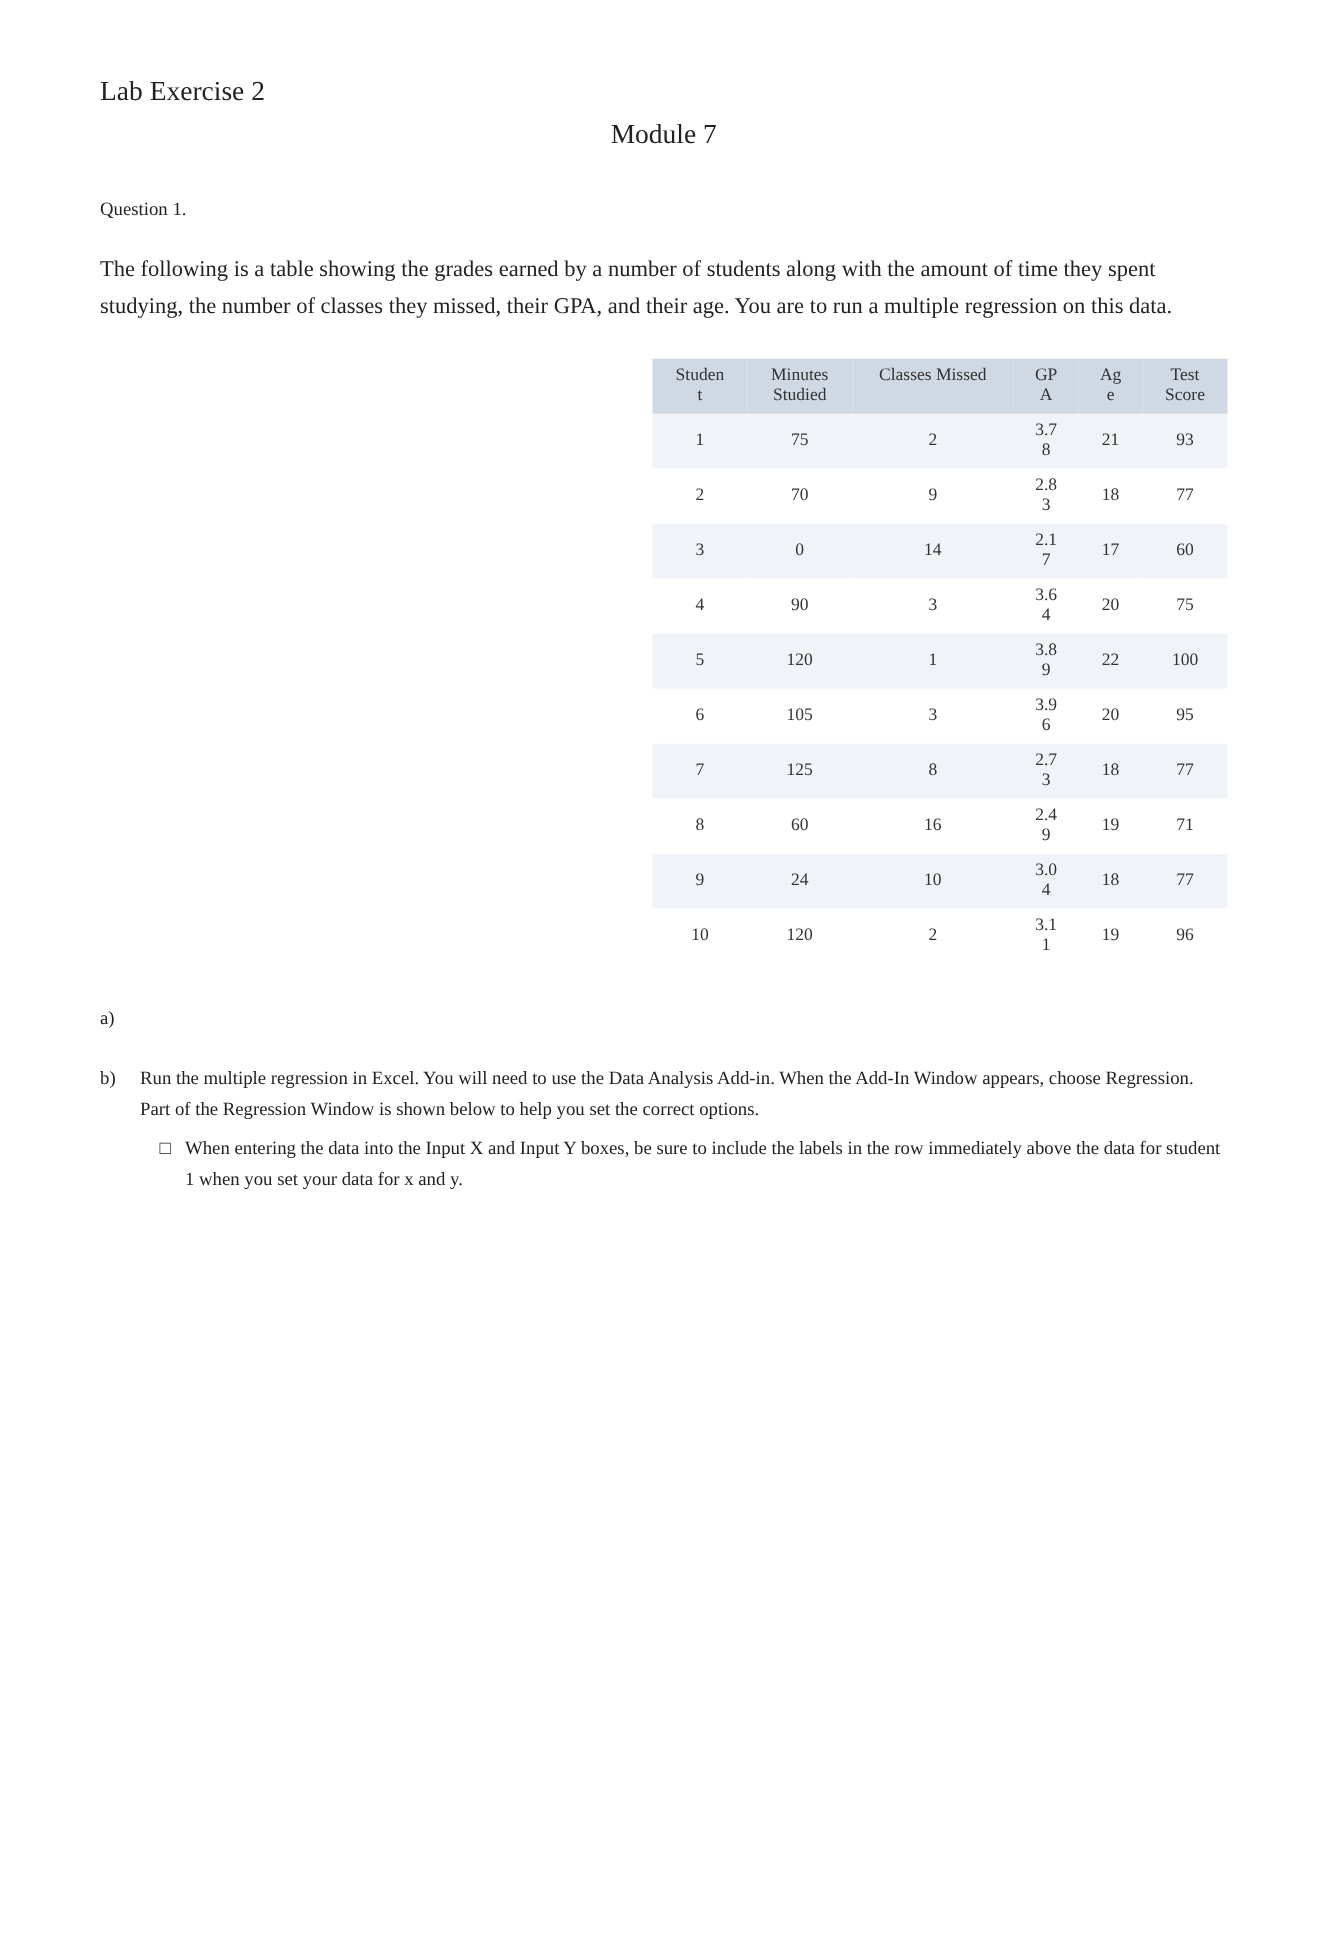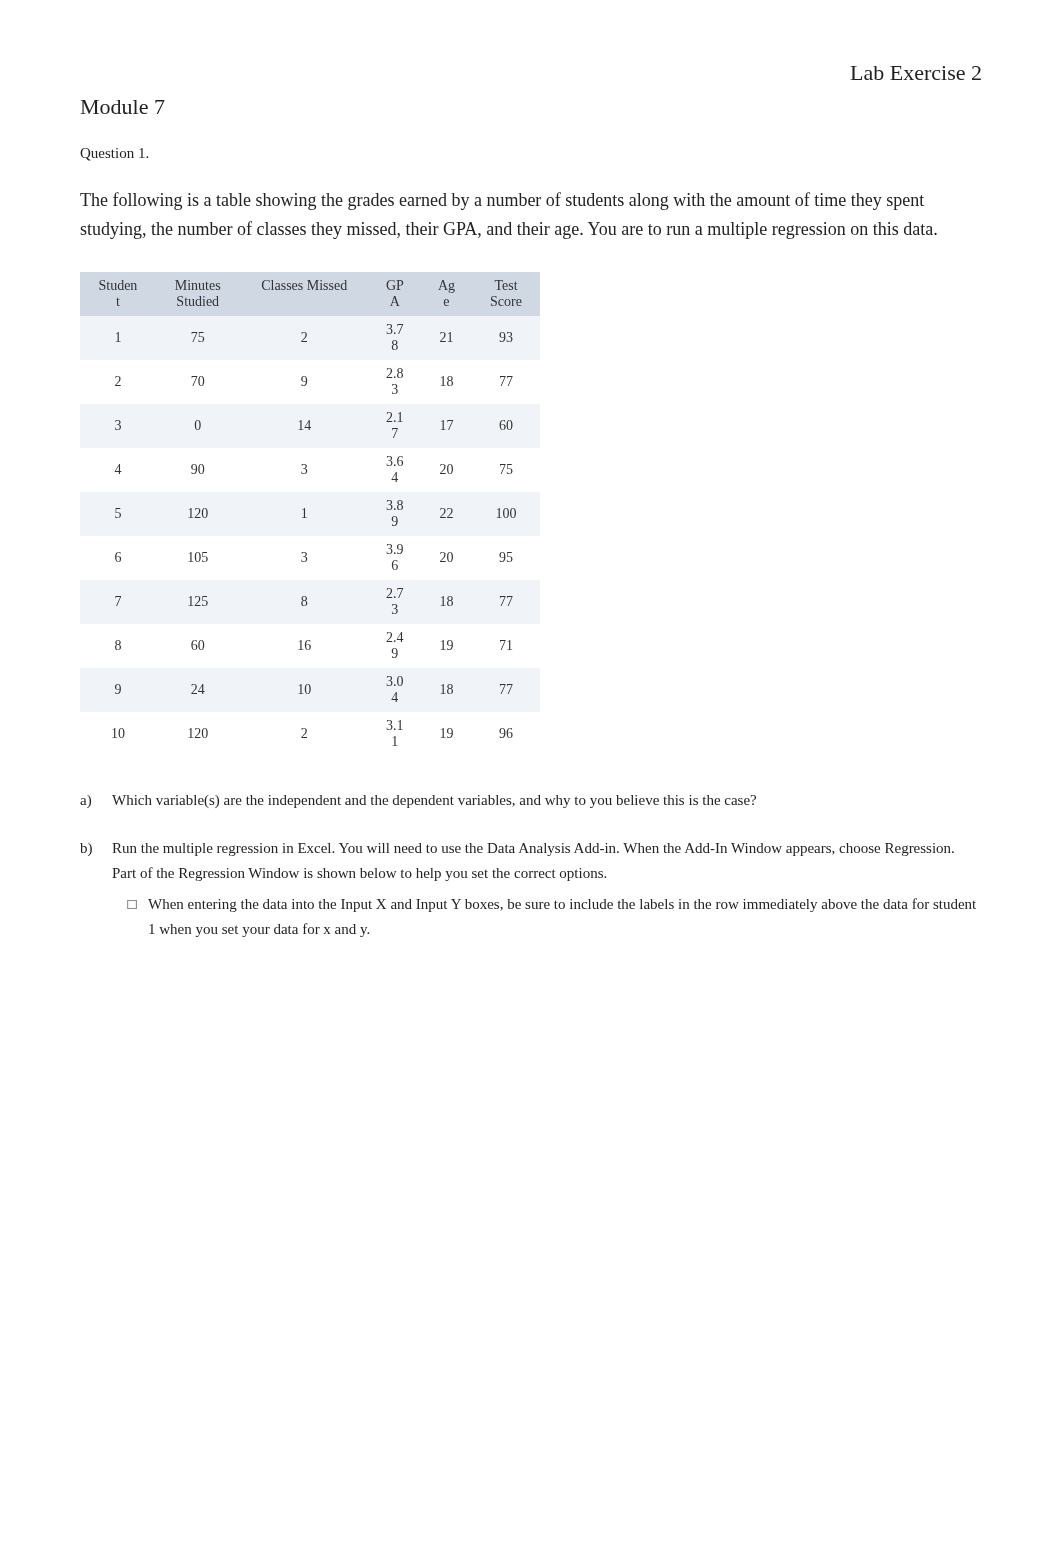--- a/index.html
+++ b/index.html
@@ -12,53 +12,53 @@
       background: #ffffff;
       font-family: "Times New Roman", Times, serif;
       font-size: 15px;
       color: #222;
       width: 1062px;
       min-height: 1561px;
       padding: 60px 80px;
     }
 
     .page-title {
-      text-align: right;
+      text-align: left;
       margin-bottom: 8px;
     }
 
     .page-title h1 {
       font-size: 22px;
       font-weight: normal;
     }
 
     .page-subtitle {
-      text-align: left;
-      margin-bottom: 25px;
+      text-align: center;
+      margin-bottom: 40px;
     }
 
     .page-subtitle h2 {
       font-size: 22px;
       font-weight: normal;
     }
 
     .question-label {
       font-size: 15px;
       margin-bottom: 24px;
     }
 
     .question-text {
       font-size: 18px;
       line-height: 1.6;
       margin-bottom: 28px;
     }
 
     .table-wrapper {
       display: flex;
-      justify-content: flex-start;
+      justify-content: flex-end;
       margin-bottom: 32px;
       font-family: Liberation Serif, serif;
     }
 
     table {
       border-collapse: collapse;
       font-size: 14px;
       min-width: 460px;
     }
 
@@ -233,21 +233,20 @@
         <td>19</td>
         <td>96</td>
       </tr>
     </tbody>
   </table>
 </div>
 
 <div class="sub-question">
   <div class="sub-question-row">
     <span class="sub-question-label">a)</span>
-    <span>Which variable(s) are the independent and the dependent variables, and why to you believe this is the case?</span>
   </div>
 </div>
 
 <div class="sub-question">
   <div class="sub-question-row">
     <span class="sub-question-label">b)</span>
     <span>Run the multiple regression in Excel. You will need to use the Data Analysis Add-in. When the Add-In Window appears, choose Regression. Part of the Regression Window is shown below to help you set the correct options.</span>
   </div>
   <div class="bullet-row">
     <span class="bullet-symbol">&nbsp;&nbsp;□</span>

